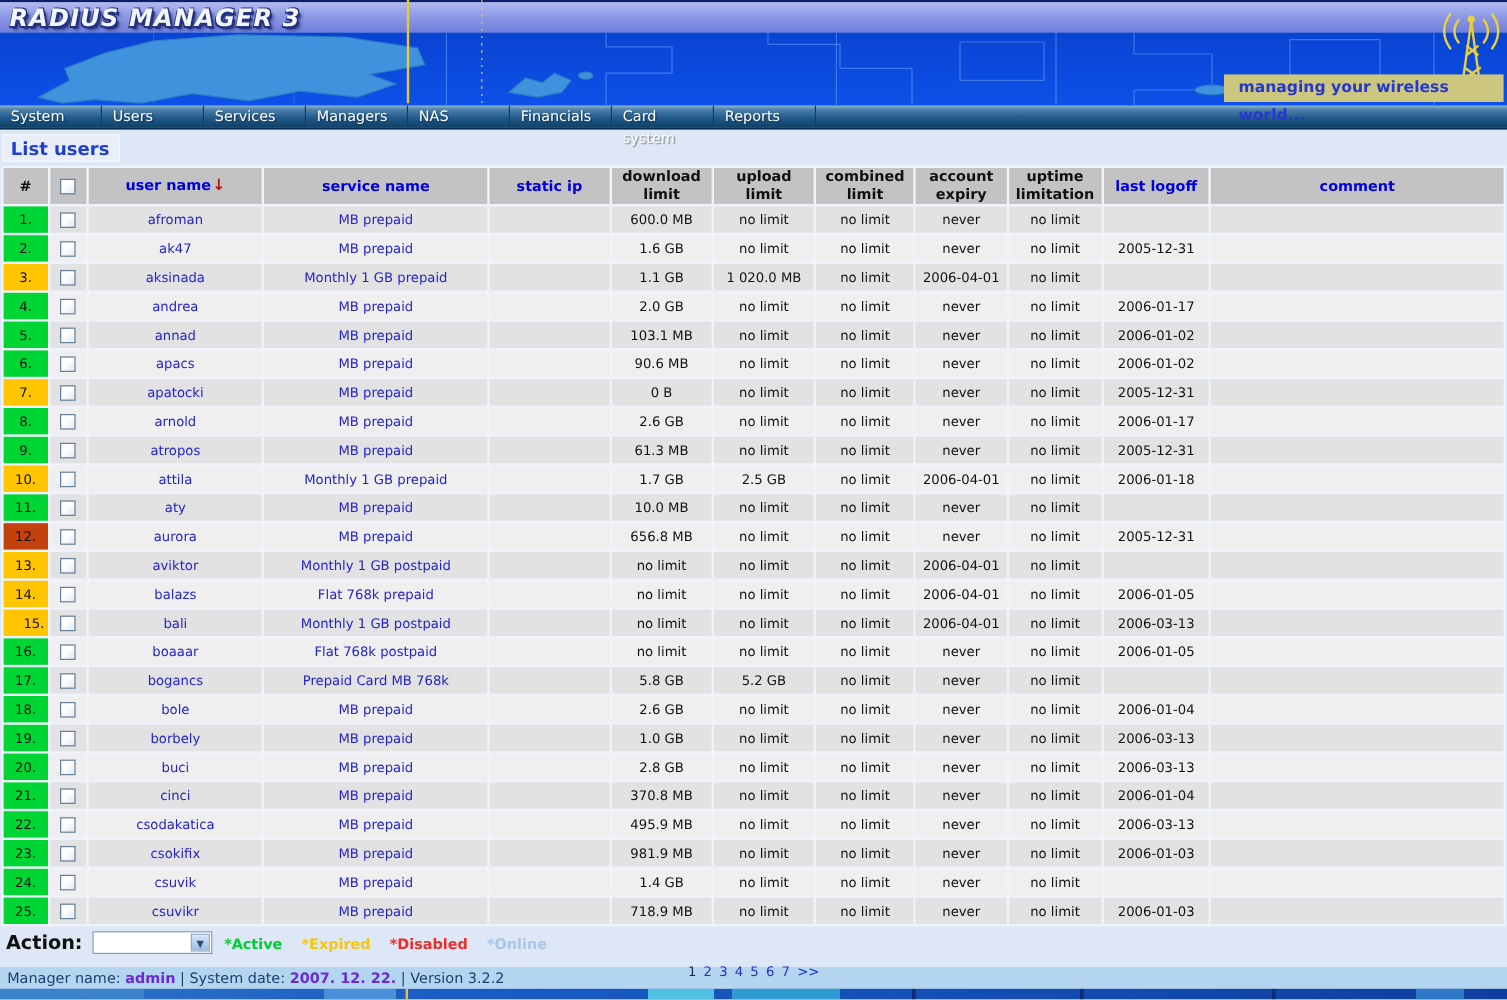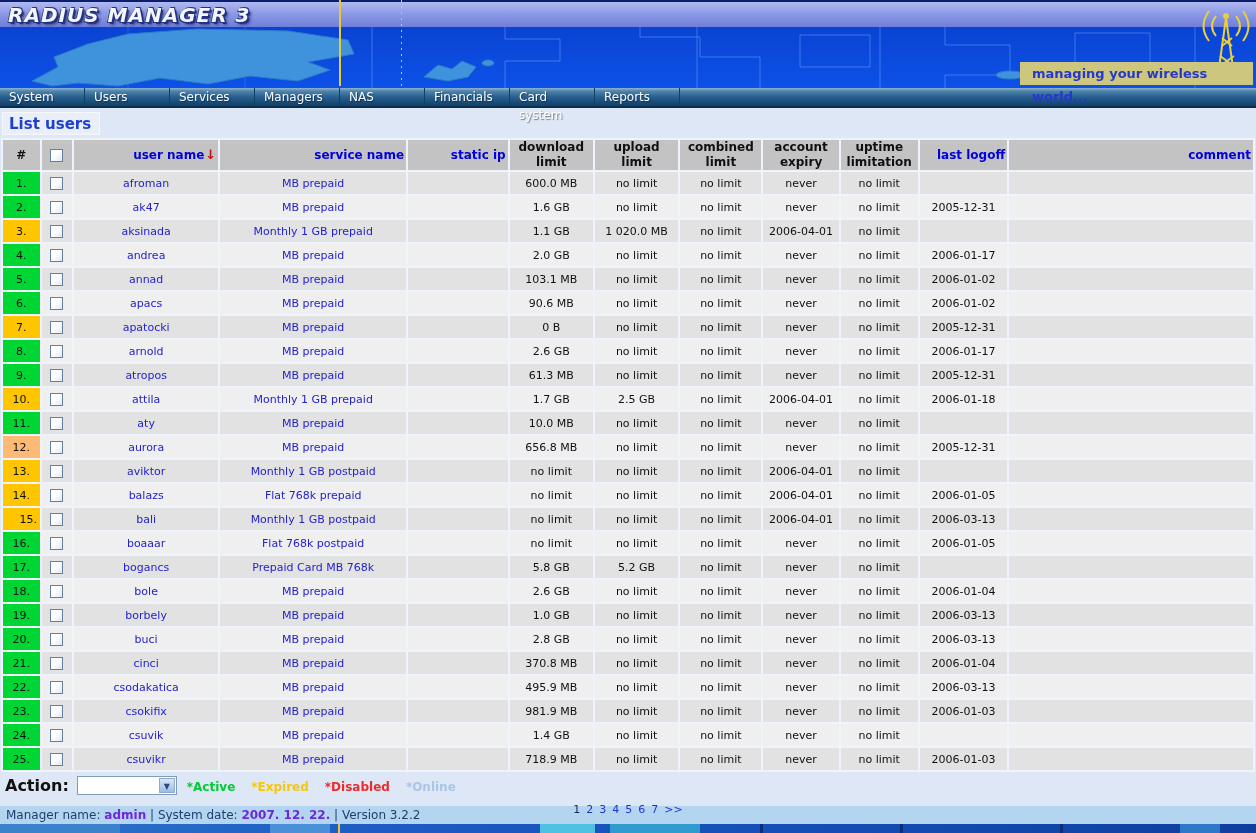--- a/index.html
+++ b/index.html
@@ -31,21 +31,21 @@
   
   .content { background:#dde7f5; padding-top:4px; height:698px; }
   .title-box { display:inline-block; margin-left:2px; min-width:90px; height:23px; line-height:22px;
                background:#e9eef8; border:1px solid #f4f8fd; color:#1f3fd0; font-size:15px;
                font-weight:bold; padding:0 8px 0 6px; }
 
   table.users { border-collapse:separate; border-spacing:2px; table-layout:fixed;
                 width:1254px; margin:3px 0 0 1px; background:#eff3fb; }
   table.users th { background:#c3c3c3; color:#101010; font-size:12px; font-weight:bold;
                    height:30px; text-align:center; line-height:1.25; padding:0 2px; }
-  table.users th.link { color:#0000dd; cursor:pointer;text-align:right; }
+  table.users th.link { color:#0000dd; cursor:pointer; }
   table.users th .sort { color:#bb1111; font-size:13px; margin-left:1px; }
   table.users td { height:22px; font-size:11px; color:#101010; text-align:center; padding:0 2px; overflow:hidden; white-space:nowrap; }
   tr.odd td { background:#e2e2e2; }
   tr.even td { background:#efefef; }
   td.col-num { color:#1b2b4e; }
   td.col-user_name { text-align:left; padding-left:8px;margin-top:36px; }
   td.col-comment { text-align:left; padding-left:6px; }
   table.users a { color:#2323cc; text-decoration:none; cursor:pointer; }
 
   input[type=checkbox] { appearance:none; -webkit-appearance:none; width:13px; height:13px;
@@ -305,21 +305,21 @@
           <td class="col-static_ip"></td>
           <td class="col-download_limit">10.0 MB</td>
           <td class="col-upload_limit">no limit</td>
           <td class="col-combined_limit">no limit</td>
           <td class="col-account_expiry">never</td>
           <td class="col-uptime_limitation">no limit</td>
           <td class="col-last_logoff"></td>
           <td class="col-comment"></td>
         </tr>
         <tr class="even">
-          <td class="col-num" style="background: #fdba74;">12.</td>
+          <td class="col-num" style="background: #c2410c;">12.</td>
           <td class="col-check"><input type="checkbox" style=""></td>
           <td class="col-user_name"><a>aurora</a></td>
           <td class="col-service_name"><a>MB prepaid</a></td>
           <td class="col-static_ip"></td>
           <td class="col-download_limit">656.8 MB</td>
           <td class="col-upload_limit">no limit</td>
           <td class="col-combined_limit">no limit</td>
           <td class="col-account_expiry">never</td>
           <td class="col-uptime_limitation">no limit</td>
           <td class="col-last_logoff">2005-12-31</td>

